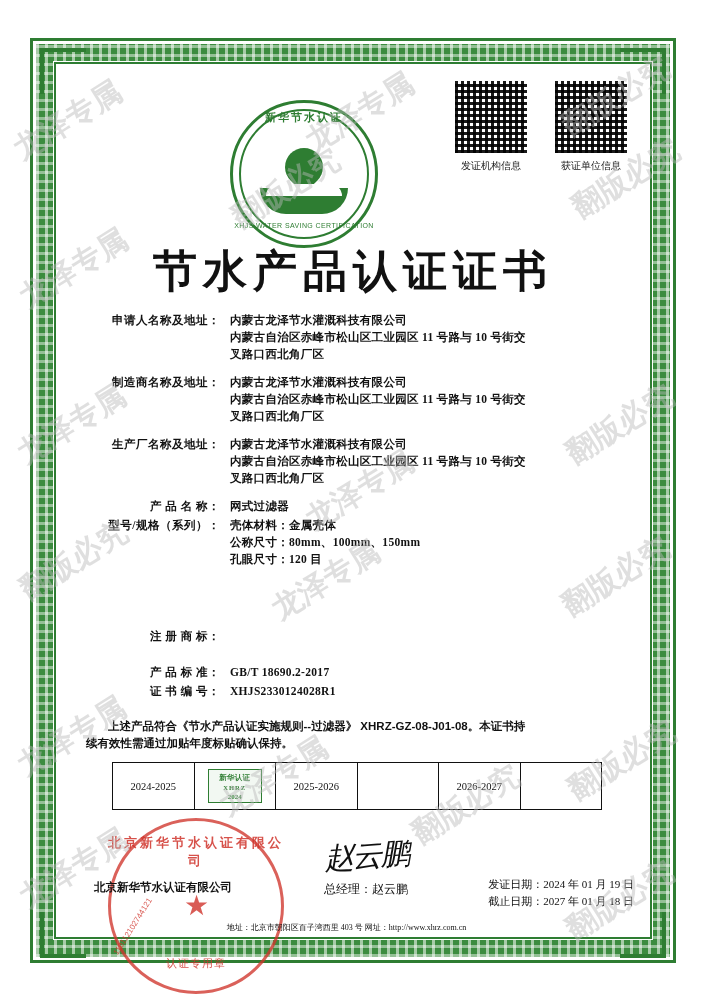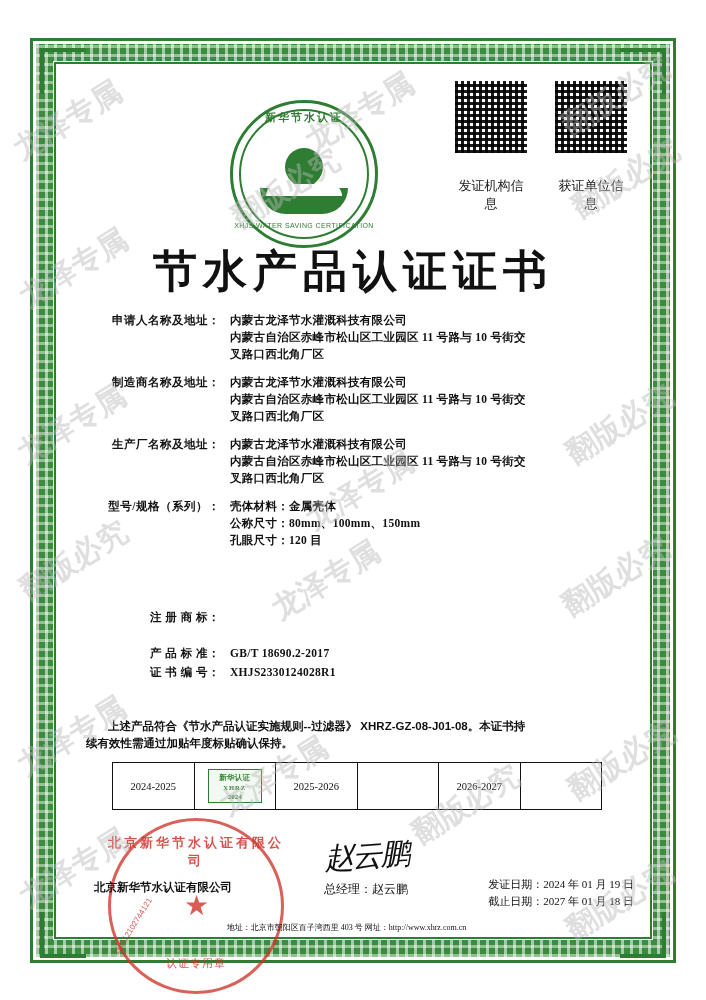--- a/index.html
+++ b/index.html
@@ -152,23 +152,23 @@
   .qr-code {
     width: 74px; height: 74px;
     background-color: #fff;
     background-image:
       repeating-linear-gradient(90deg, #1a1a1a 0 3px, #fff 3px 6px),
       repeating-linear-gradient(0deg, #1a1a1a 0 3px, #fff 3px 6px);
     background-blend-mode: multiply;
     border: 1px solid #fff;
   }
   .qr-label {
-    font-size: 13px;
+    font-size: 10px;
     color: #222;
-    margin-top: 23px;
+    margin-top: 5px;
   }
 
   
   .cert-title {
     position: absolute;
     left: 54px; top: 242px;
     width: 598px;
     text-align: center;
     font-size: 44px;
     font-weight: bold;
@@ -428,20 +428,26 @@
       <div class="lbl">生产厂名称及地址：</div>
       <div class="val">
         <span class="l">内蒙古龙泽节水灌溉科技有限公司</span>
         <span class="l">内蒙古自治区赤峰市松山区工业园区 11 号路与 10 号街交</span>
         <span class="l">叉路口西北角厂区</span>
       </div>
     </div>
 
     <div class="gap-sm"></div>
 
+    <div class="row">
+      <div class="lbl">产 品 名 称：</div>
+      <div class="val">
+        <span class="l">网式过滤器</span>
+      </div>
+    </div>
 
     <div class="row">
       <div class="lbl">型号/规格（系列）：</div>
       <div class="val">
         <span class="l">壳体材料：金属壳体</span>
         <span class="l">公称尺寸：80mm、100mm、150mm</span>
         <span class="l">孔眼尺寸：120 目</span>
       </div>
     </div>
 

